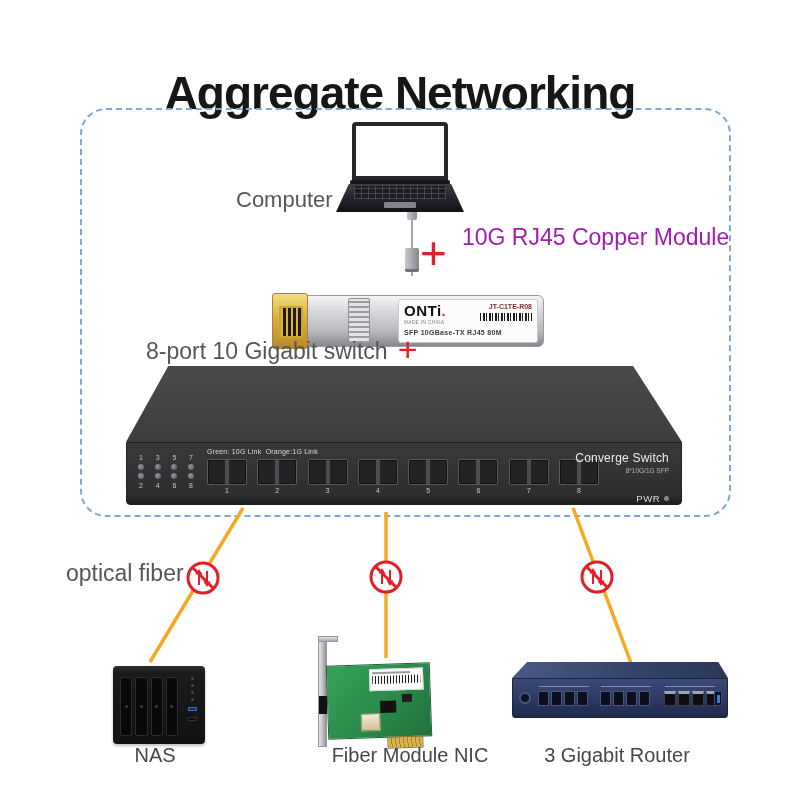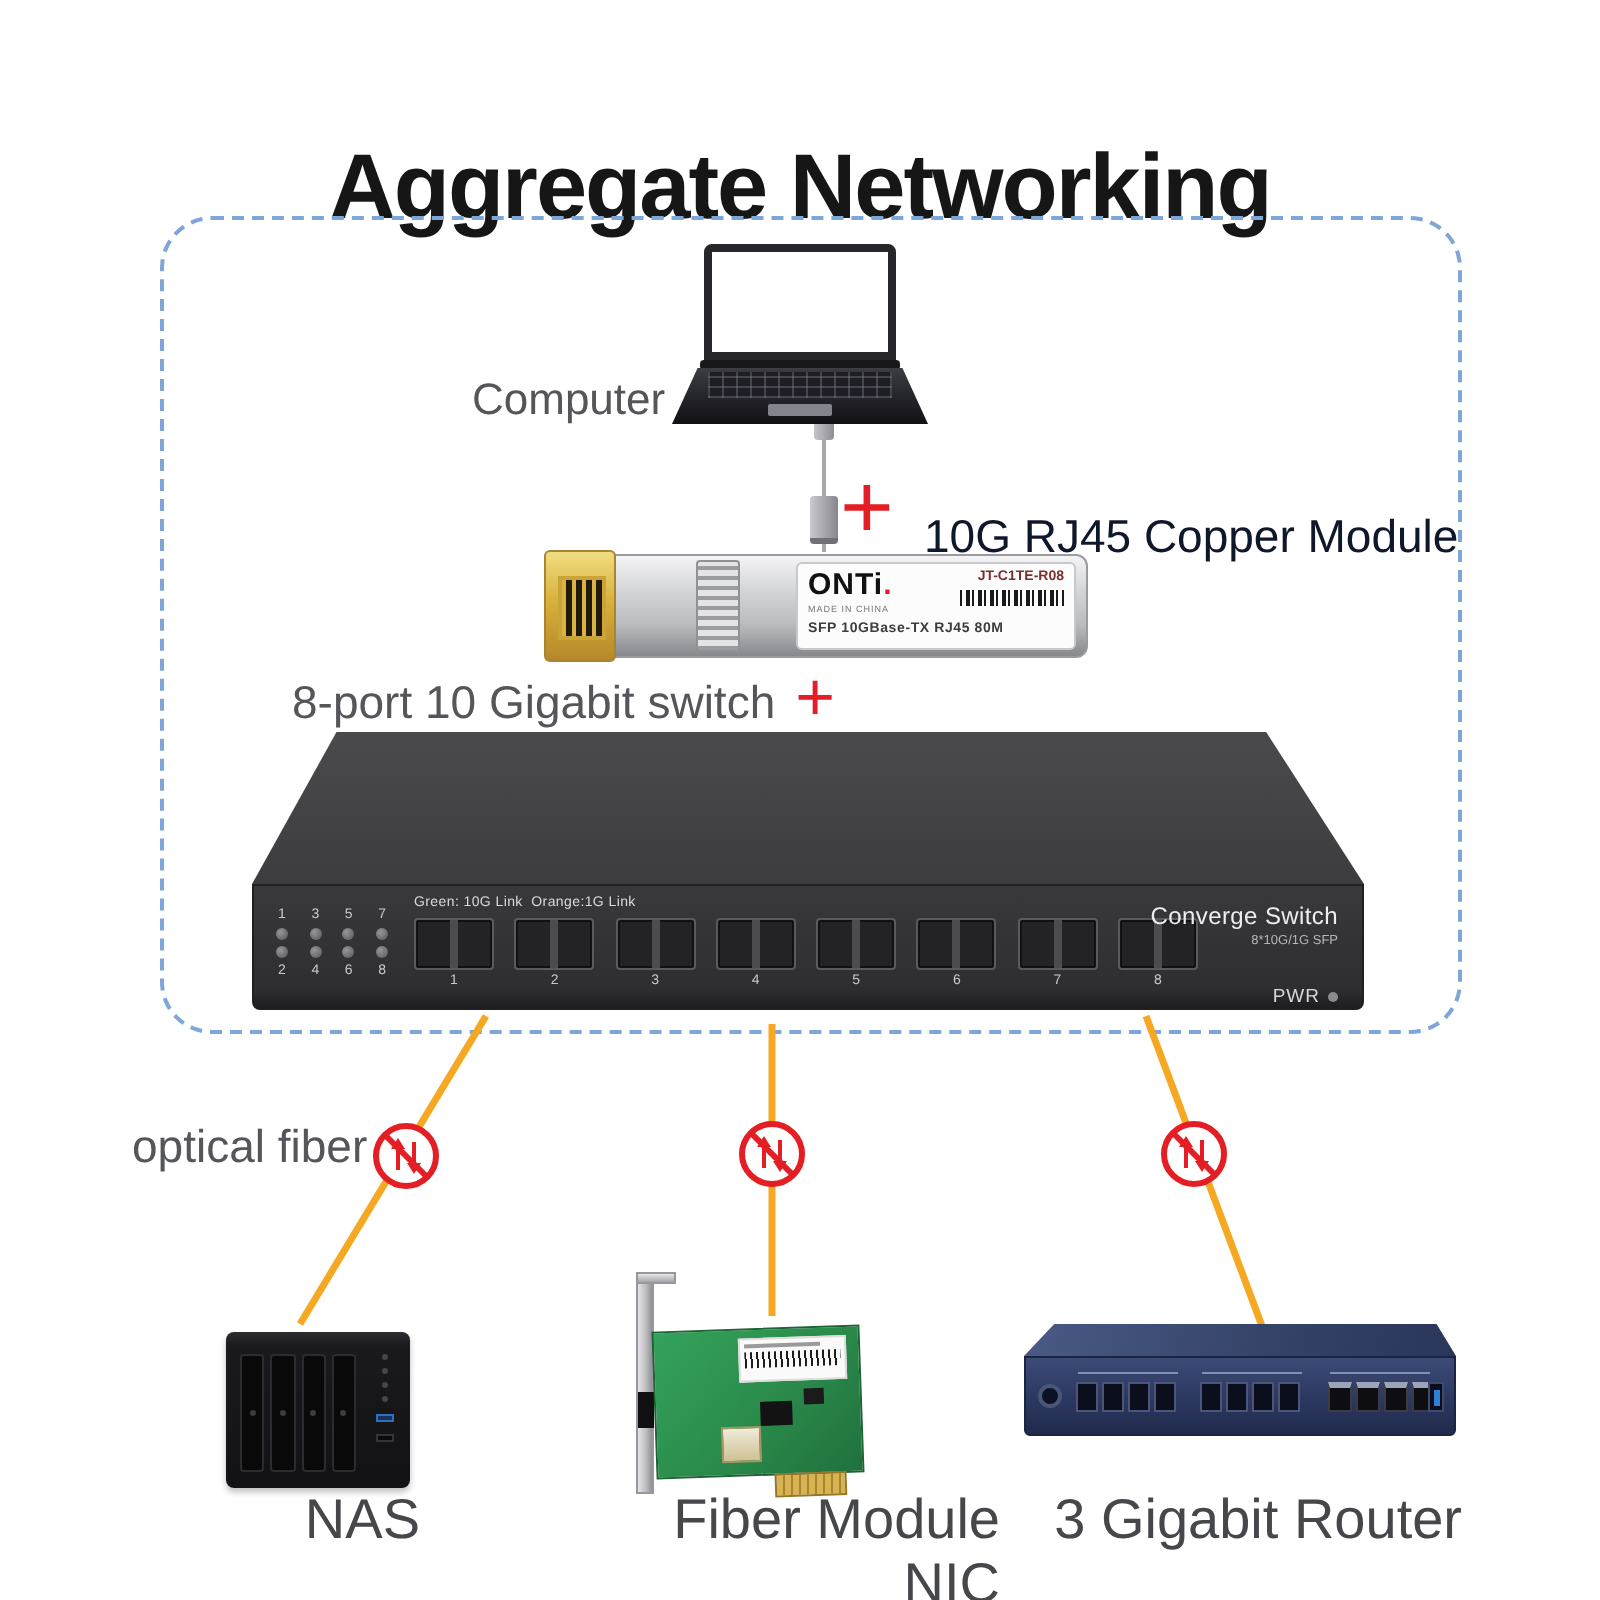--- a/index.html
+++ b/index.html
@@ -39,23 +39,23 @@
   .laptop .touchpad { position:absolute; left:48px; top:82px; width:32px; height:6px; background:#84858c; border-radius:1px; }
   .computer-label { position:absolute; left:236px; top:187px; font-size:22px; color:#55565a; z-index:2; }
   
   .cable { position:absolute; left:400px; top:204px; width:24px; height:72px; z-index:1; }
   .cable .wire { position:absolute; left:11px; top:0; width:2px; height:72px; background:#a7a7ac; }
   .cable .plug-top { position:absolute; left:7px; top:2px; width:10px; height:14px; background:linear-gradient(90deg,#c4c4c9,#8e8e94); border-radius:2px; }
   .cable .plug-bottom { position:absolute; left:5px; top:44px; width:14px; height:24px; background:linear-gradient(90deg,#c9c9ce,#86868c); border-radius:2px; border-bottom:3px solid #6f6f75; }
   
   .plus { color:#e31e24; font-weight:400; line-height:1; z-index:3; }
   .plus-module { position:absolute; left:420px; top:230px; font-size:46px; }
-  .module-label { position:absolute; left:462px; top:255px; font-size:23px; color:#0f172a; z-index:2; }
-  
-  .sfp { position:absolute; left:272px; top:275px; width:248px; height:56px; z-index:2; }
+  .module-label { position:absolute; left:462px; top:224px; font-size:23px; color:#a21caf; z-index:2; }
+  
+  .sfp { position:absolute; left:272px; top:293px; width:248px; height:56px; z-index:2; }
   .sfp .body {
     position:absolute; left:30px; top:2px; width:242px; height:52px;
     background:linear-gradient(180deg,#f4f4f6 0%,#d4d5d8 35%,#b9babe 70%,#87888d 100%);
     border:1px solid #9a9a9f; border-radius:3px 6px 6px 3px;
   }
   .sfp .gold {
     position:absolute; left:0; top:0; width:36px; height:56px;
     background:linear-gradient(180deg,#f0dd82 0%,#d9b13b 45%,#b5892a 100%);
     border:1px solid #a8852e; border-radius:3px;
   }
@@ -173,21 +173,21 @@
   .router .grp-line { position:absolute; top:7px; height:1px; background:#93a2c9; opacity:.8; }
   .router .gl1 { left:26px; width:50px; } .router .gl2 { left:88px; width:50px; } .router .gl3 { left:152px; width:50px; }
   .router .sfps { position:absolute; top:12px; display:flex; gap:2px; }
   .router .s1 { left:25px; } .router .s2 { left:87px; }
   .router .sfps i { width:11px; height:15px; background:#0b0f1d; border:1px solid #4a5578; }
   .router .rj45s { position:absolute; left:151px; top:12px; display:flex; gap:2px; }
   .router .rj45s i { width:12px; height:15px; background:#0d0d12; border:1px solid #3c3c46; border-top:3px solid #9aa4bb; }
   .router .usb { position:absolute; right:5px; top:12px; width:8px; height:15px; background:#0b0e1a; border:1px solid #3e4a6e; }
   .router .usb::after { content:""; position:absolute; left:1.5px; top:3px; width:3px; height:8px; background:#2f7fd6; }
   
-  .dev-label { position:absolute; top:744px; font-size:28px; color:#46474b; text-align:right; z-index:3; }
+  .dev-label { position:absolute; top:744px; font-size:20px; color:#46474b; text-align:center; z-index:3; }
   .lbl-nas { left:100px; width:110px; }
   .lbl-nic { left:320px; width:180px; }
   .lbl-router { left:503px; width:228px; }
 </style>
 </head>
 <body>
 
 <div id="stage">
 
   <div class="title">Aggregate Networking</div>

